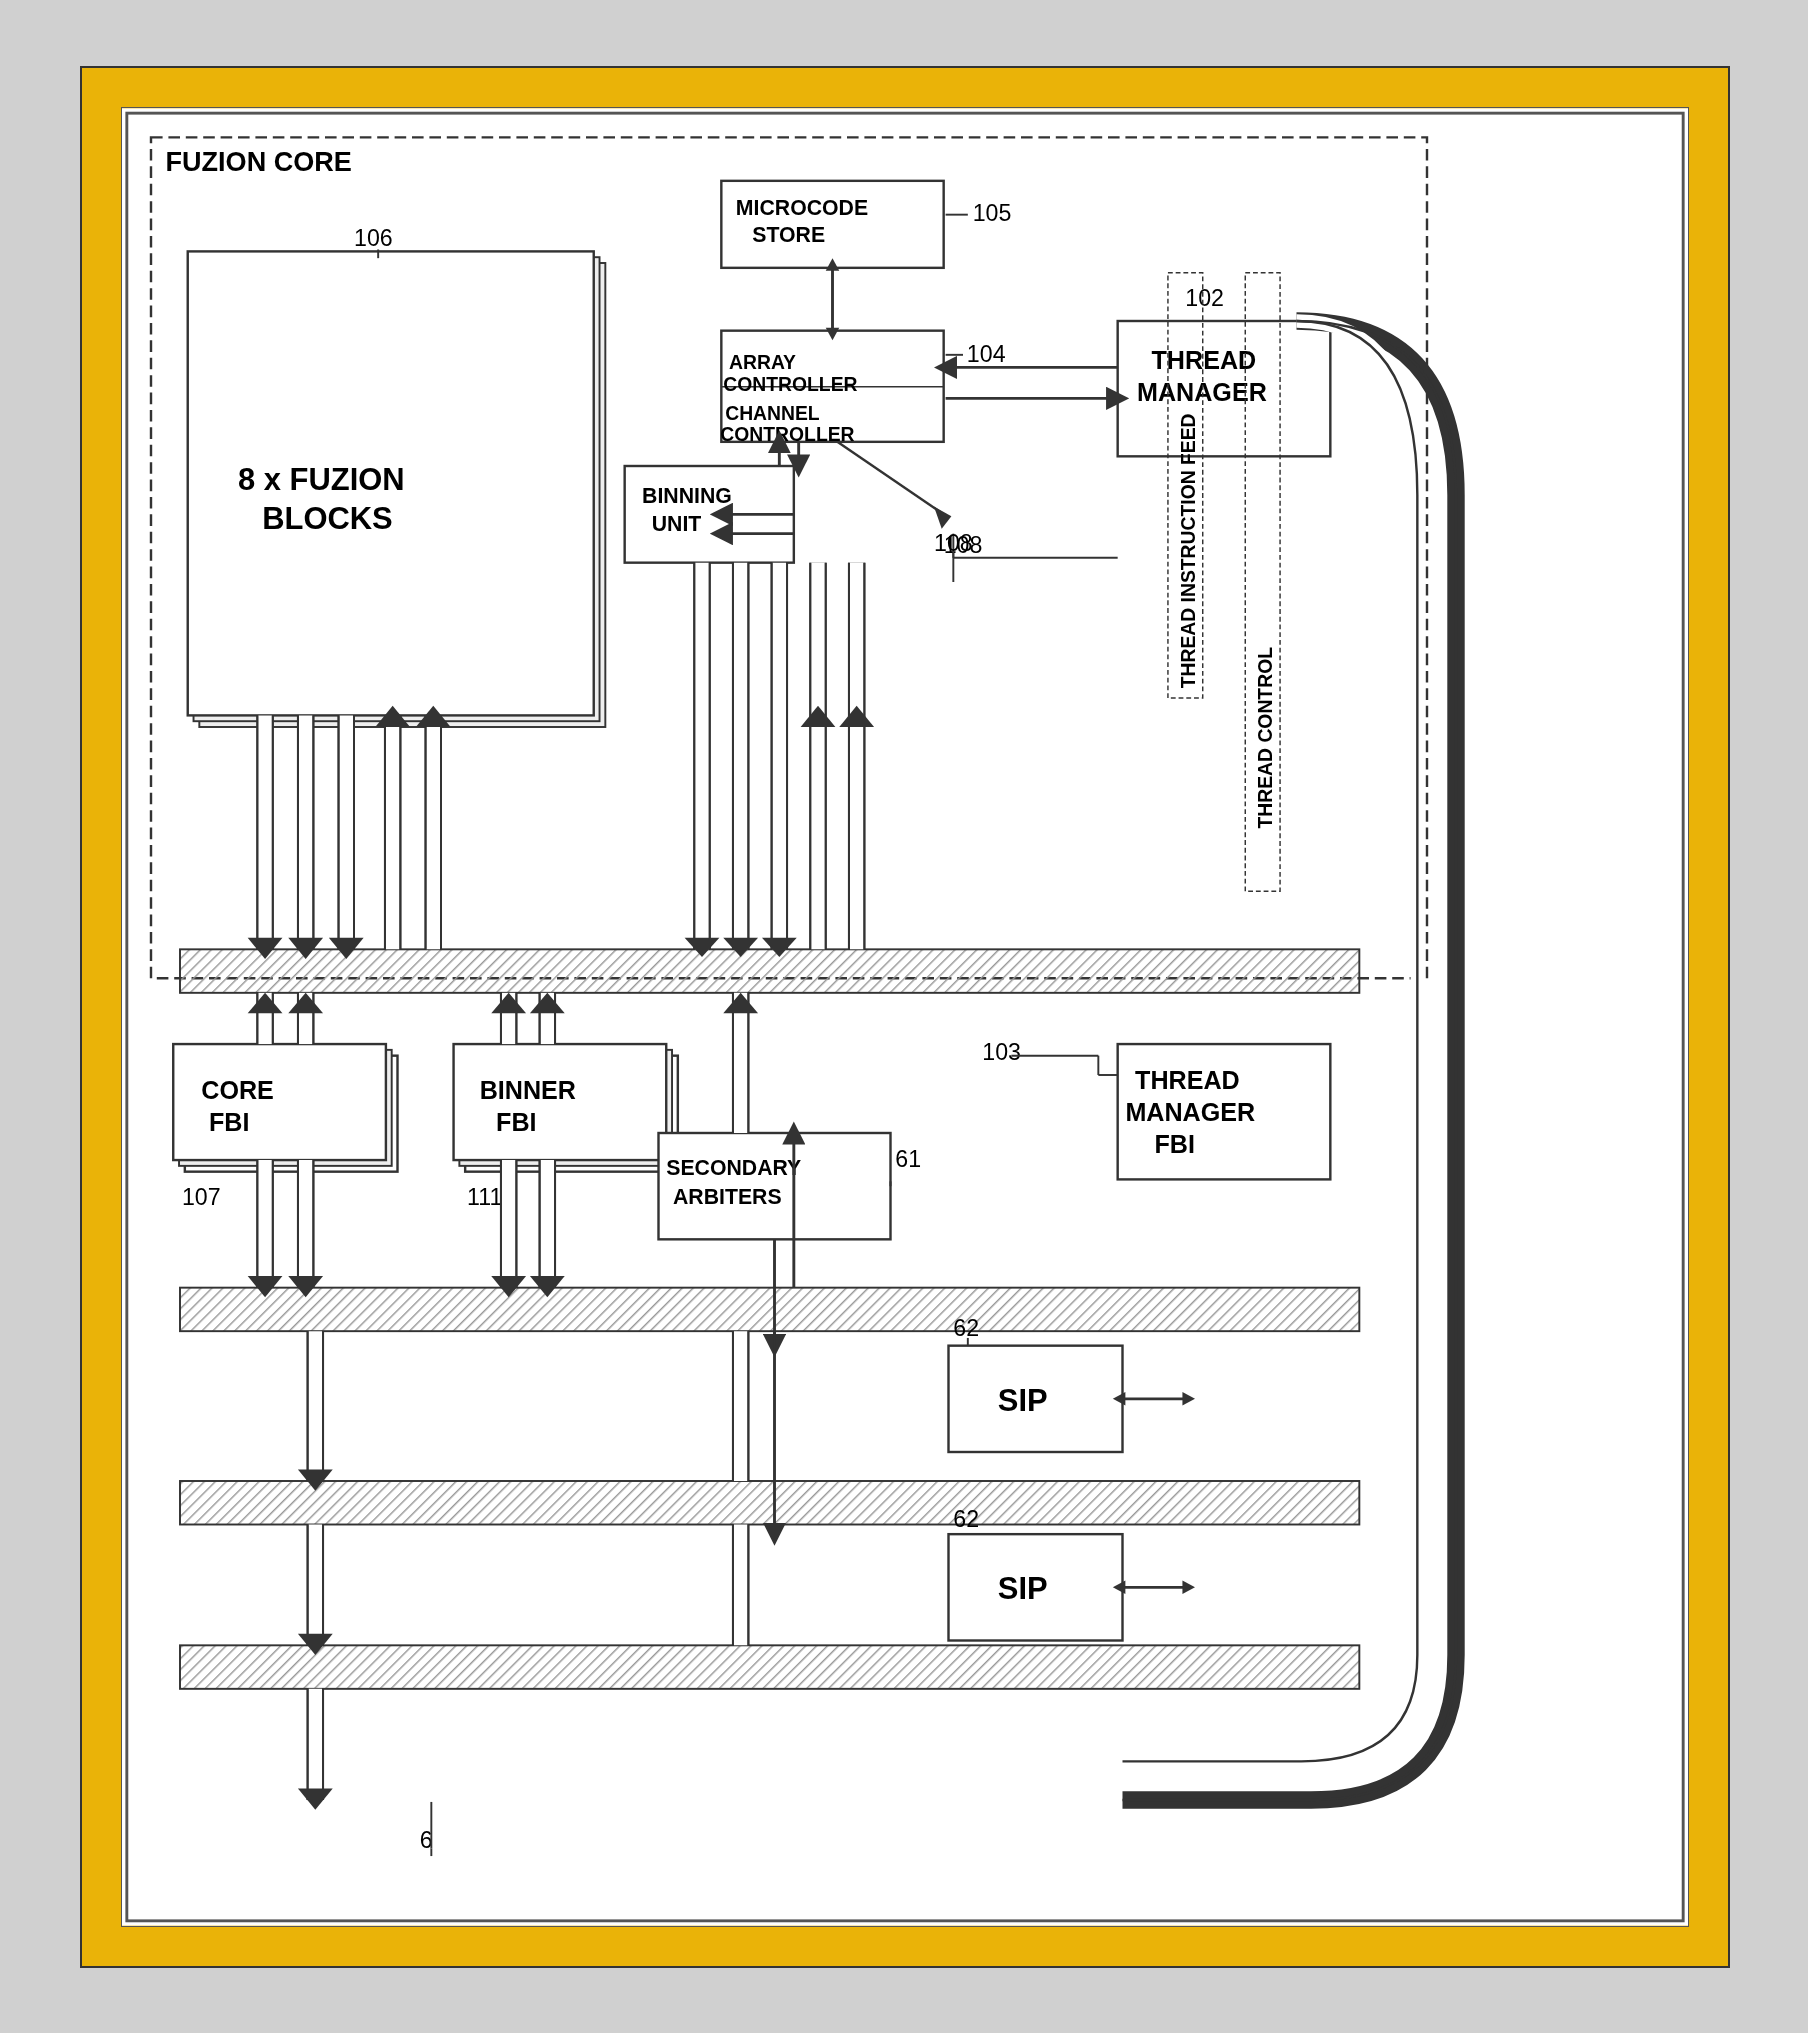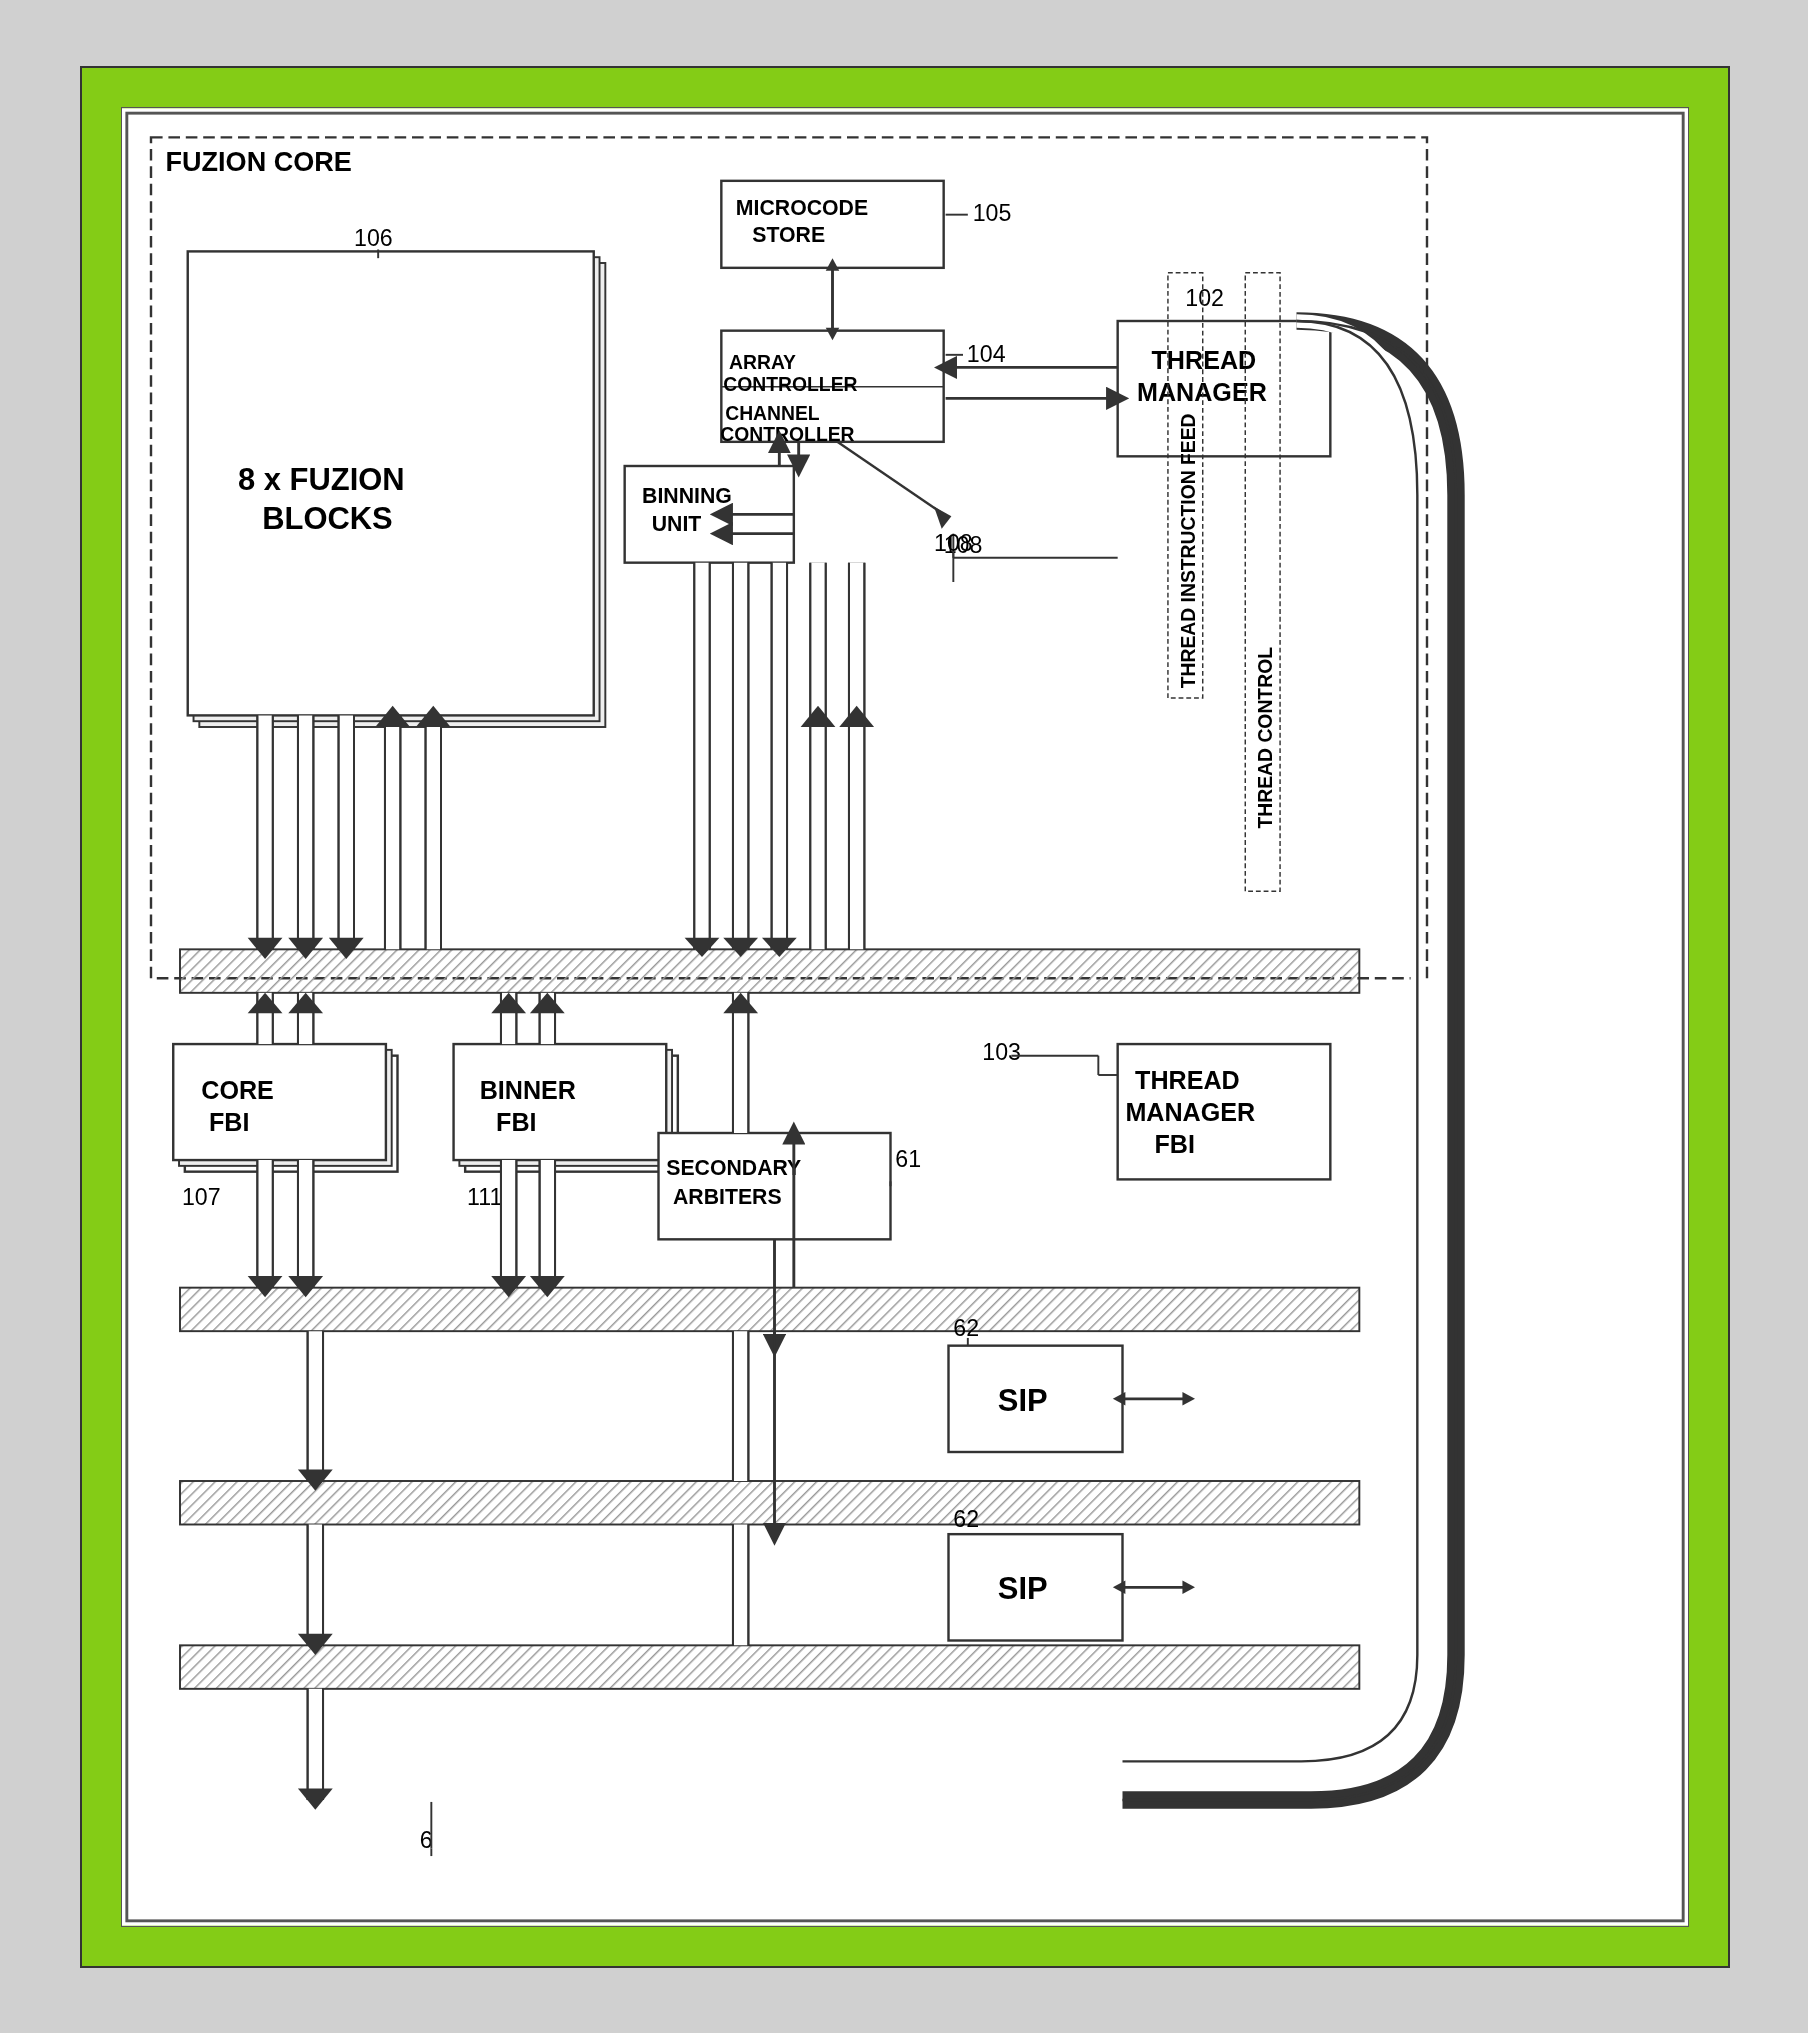--- a/index.html
+++ b/index.html
@@ -6,21 +6,21 @@
     body {
       background: #d0d0d0;
       display: flex;
       justify-content: center;
       align-items: center;
       width: 1809px;
       min-height: 2034px;
       font-family: Arial, sans-serif;
     }
     .page {
-      background: #84cc16;
+      background: #eab308;
       width: 1650px;
       height: 1902px;
       border: 2.9px solid #333;
       position: relative;
       overflow: hidden;
     }
     .diagram-area {
       position: absolute;
       top: 39px;
       left: 39px;

